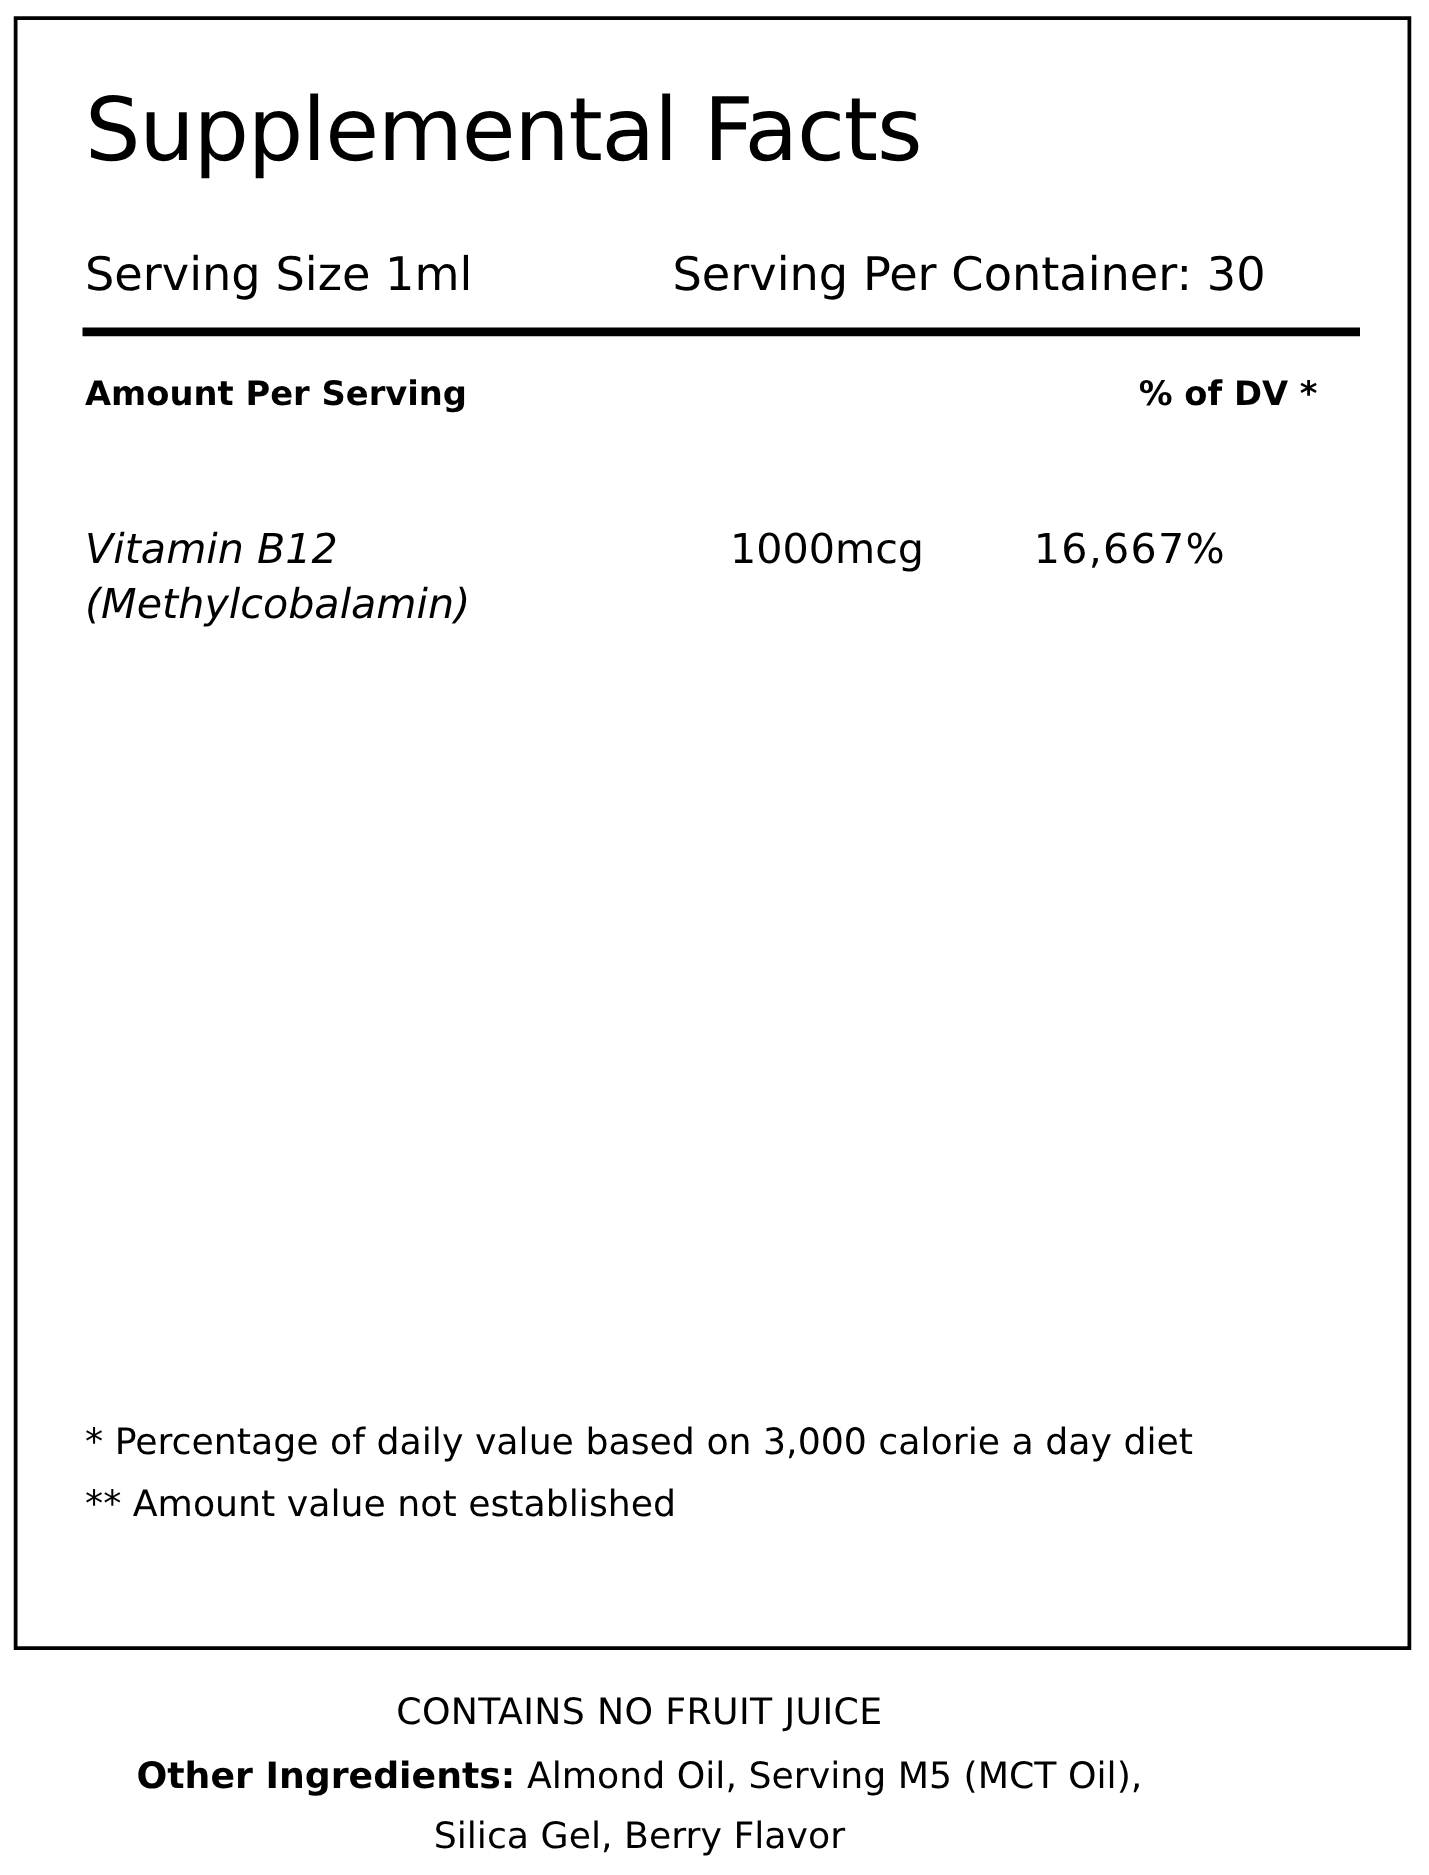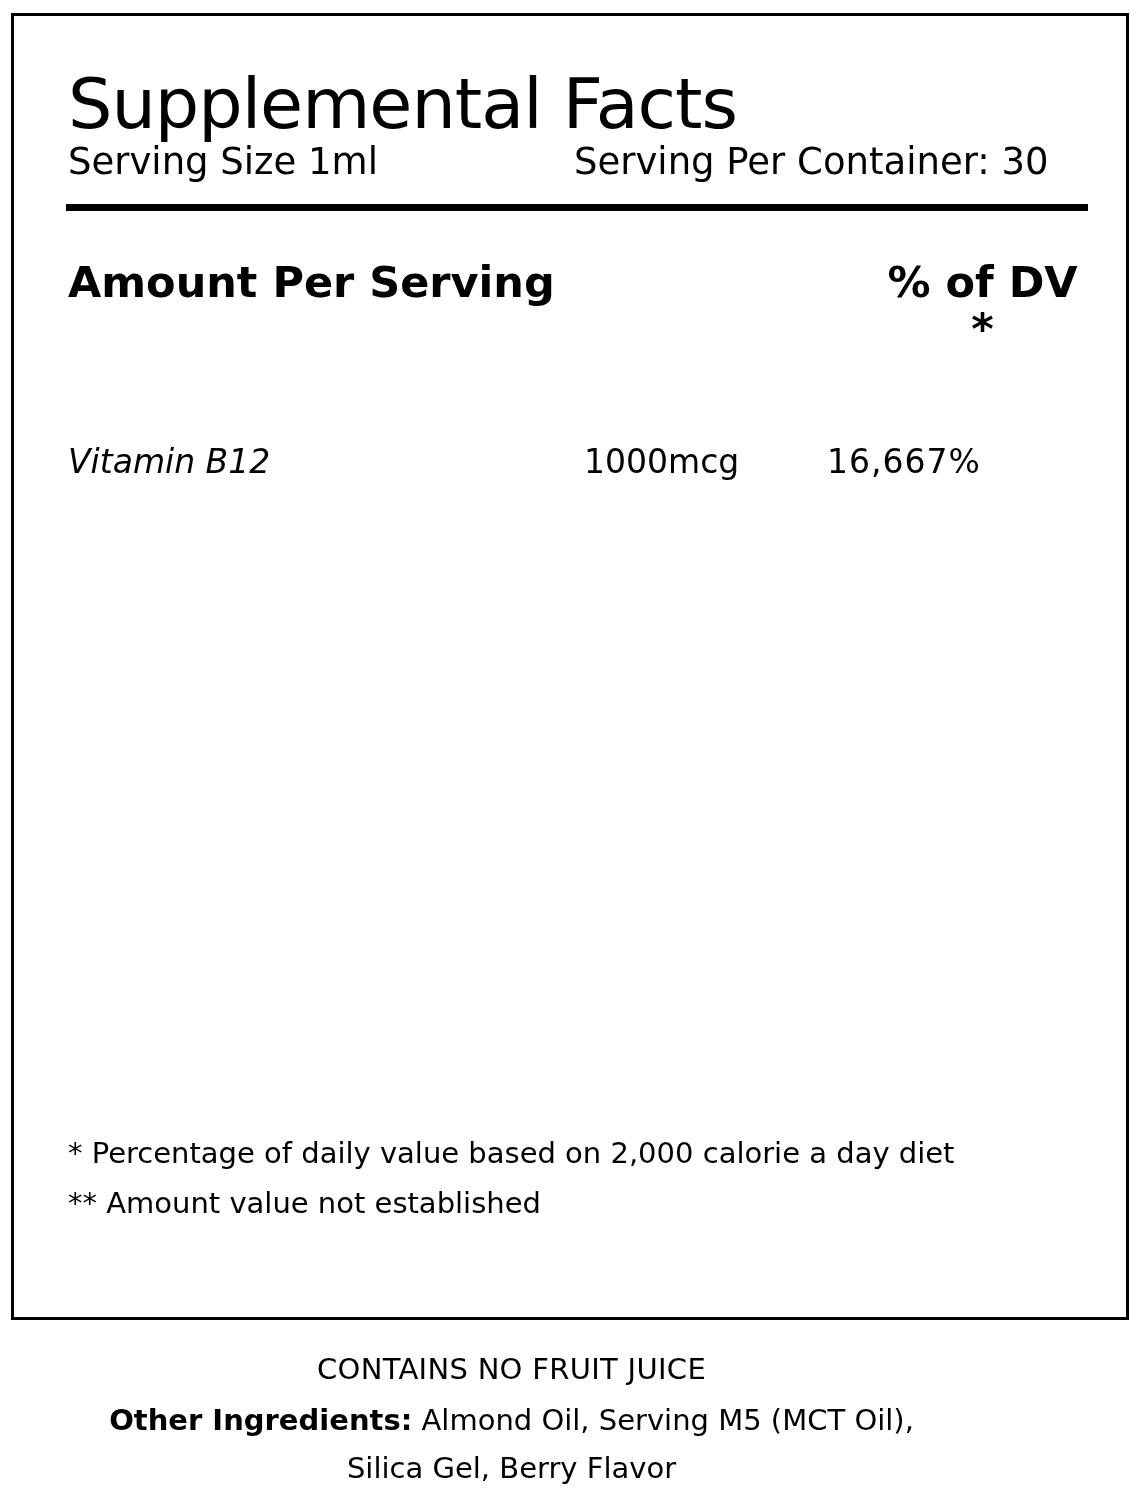--- a/index.html
+++ b/index.html
@@ -38,44 +38,44 @@
     font-size: 70px;
     font-weight: 400;
     letter-spacing: -1px;
     line-height: 1.05;
     margin: 16px 0 0 6px;
     white-space: nowrap;
   }
 
   .serving-row {
     display: flex;
+    margin-top: 58px;
     font-size: 37px;
     line-height: 1.1;
-    gap: 36px;
   }
   .serving-size {
     margin-left: 6px;
     width: 470px;
   }
   .serving-per {
     flex: 1;
   }
 
   .rule {
     height: 7px;
     background: #000000;
     margin-top: 22px;
     margin-left: 4px;
     margin-right: 2px;
   }
 
   .amount-row {
     display: flex;
-    margin-top: 48px;
-    font-size: 43px;
+    margin-top: 32px;
+    font-size: 27px;
     font-weight: bold;
     line-height: 1.1;
   }
   .amount-label {
     margin-left: 6px;
     flex: 1;
   }
   .dv-label {
     width: 215px;
     text-align: center;
@@ -143,27 +143,28 @@
     <div class="rule"></div>
 
     <div class="amount-row">
       <div class="amount-label">Amount Per Serving</div>
       <div class="dv-label">% of DV *</div>
     </div>
 
     <div class="nutrient-row">
       <div class="nutrient-name">
         <div>Vitamin B12</div>
+        <div>(Methylcobalamin)</div>
       </div>
       <div class="nutrient-amount">1000mcg</div>
       <div class="nutrient-dv">16,667%</div>
     </div>
 
     <div class="footnotes">
-      <div>* Percentage of daily value based on 2,000 calorie a day diet</div>
+      <div>* Percentage of daily value based on 3,000 calorie a day diet</div>
       <div>** Amount value not established</div>
     </div>
 
   </div>
 </div>
 
 <div class="below-panel">
   <div class="contains-line">CONTAINS NO FRUIT JUICE</div>
   <div class="other-ing">
     <span class="other-ing-label">Other Ingredients:</span>

